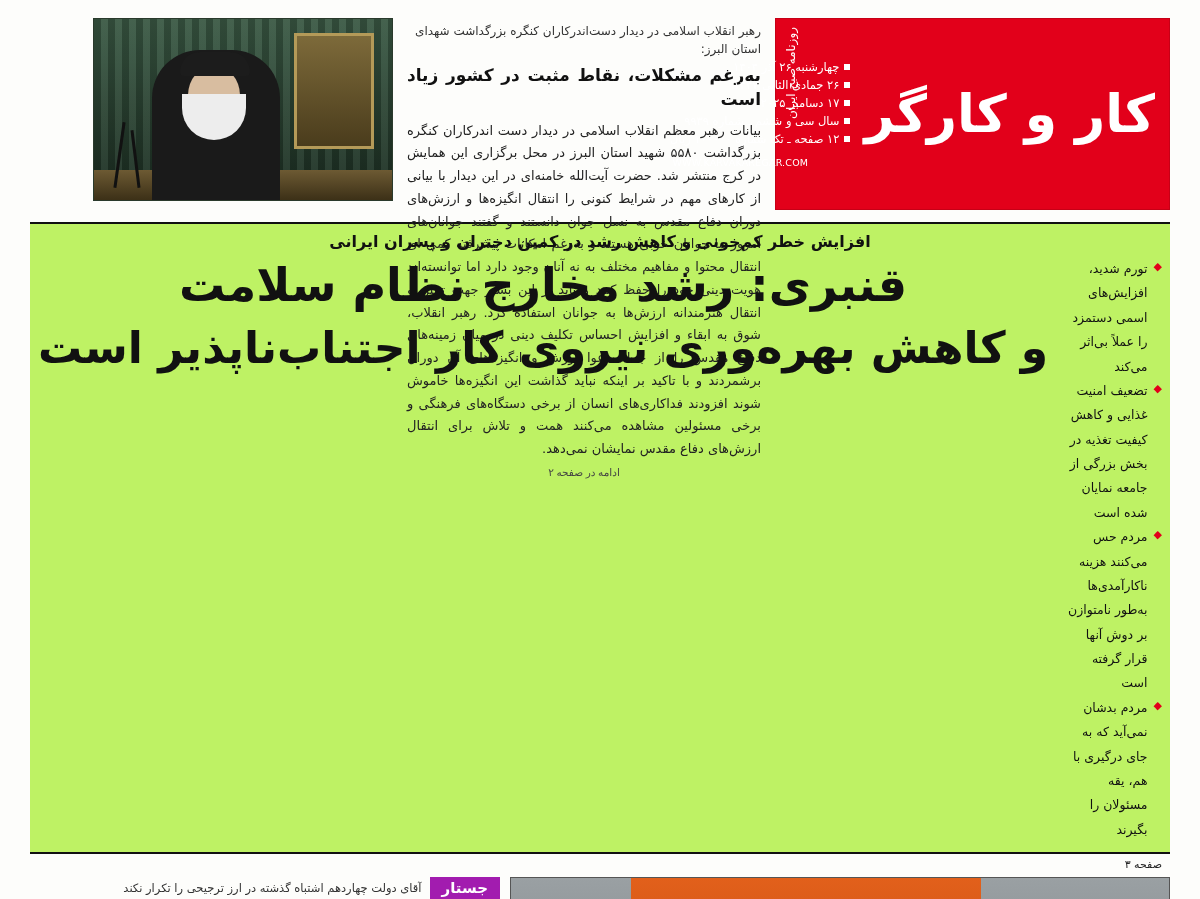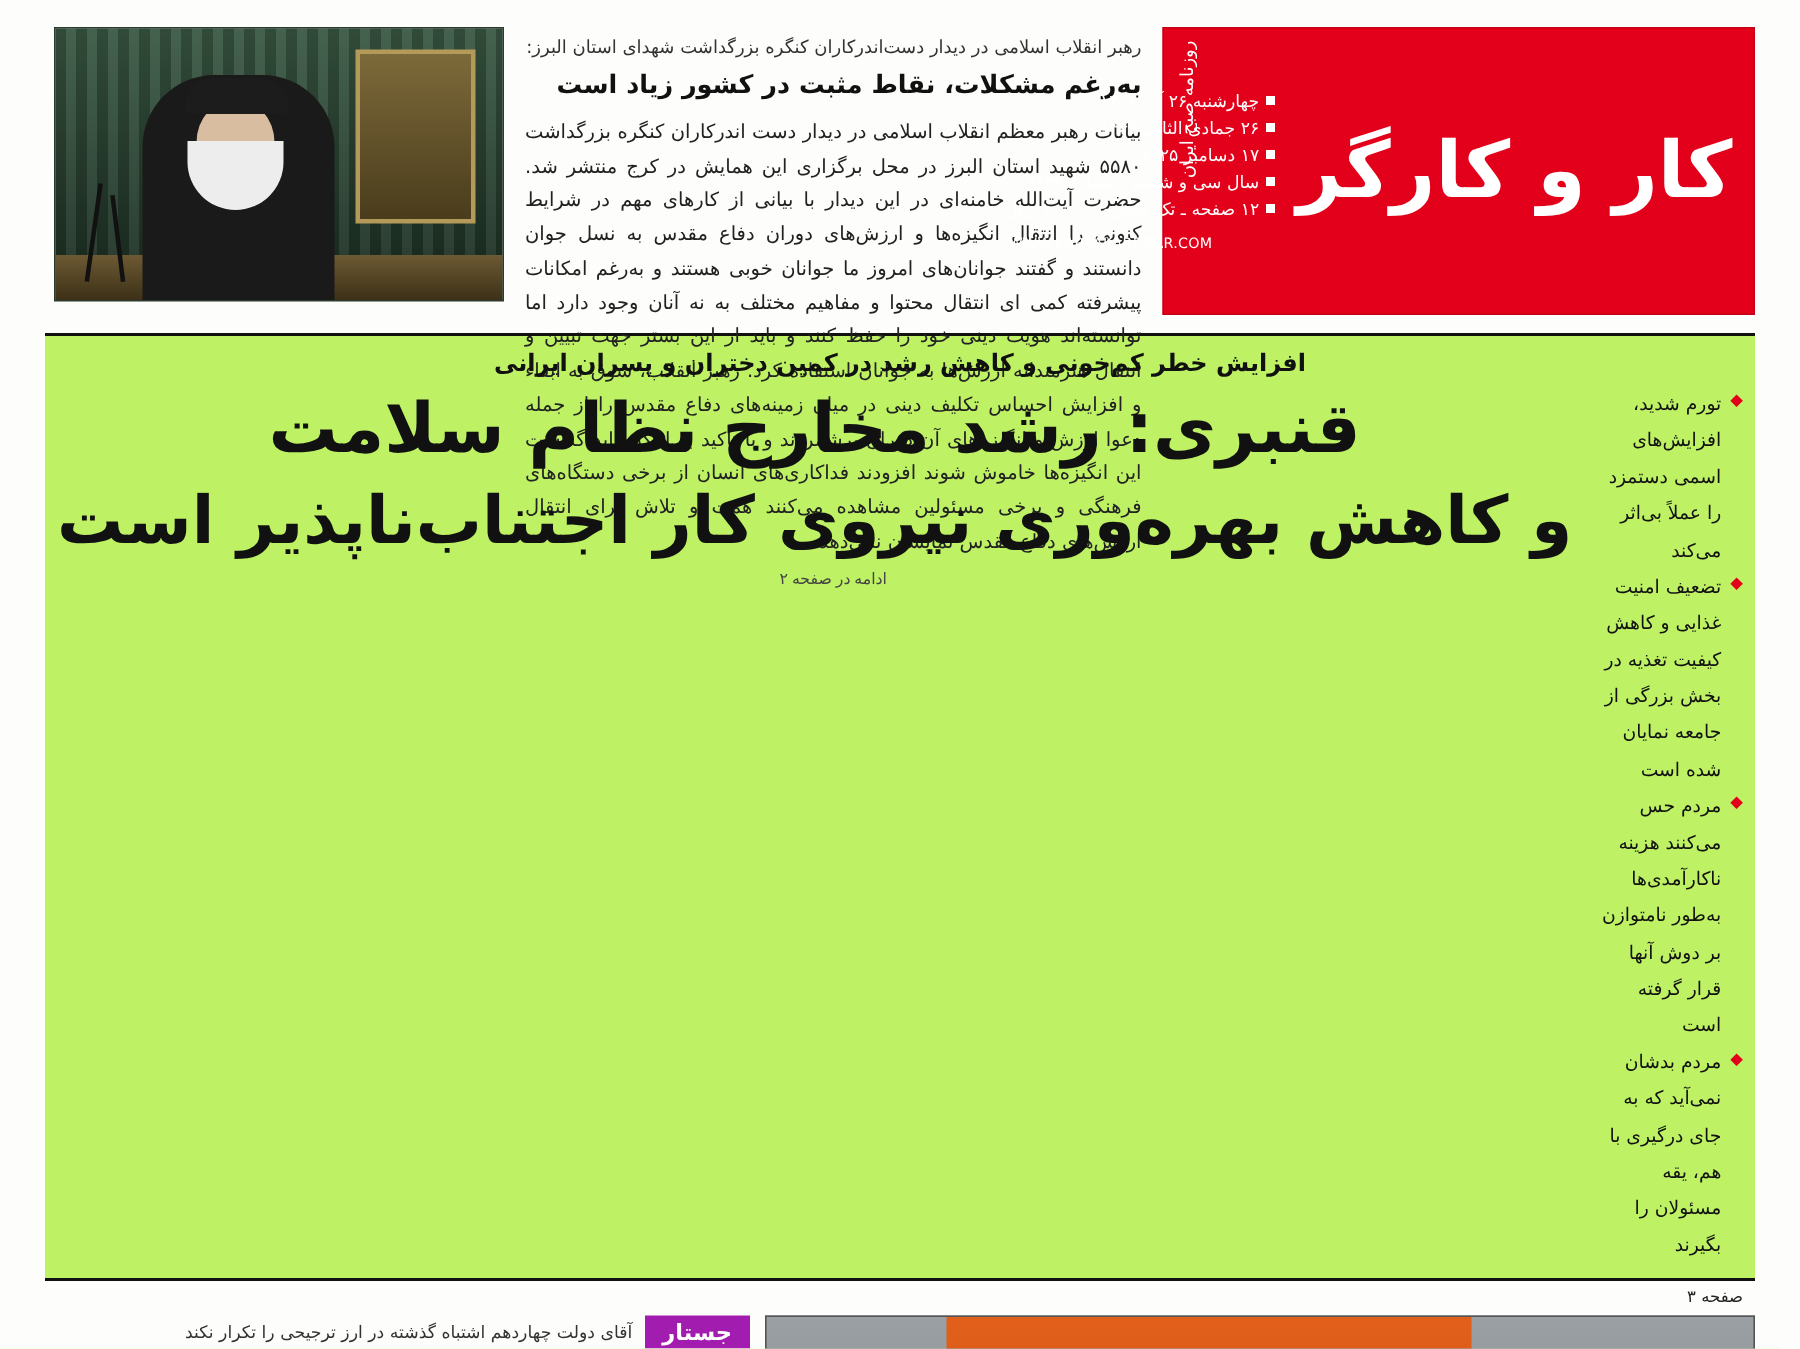--- a/index.html
+++ b/index.html
@@ -94,21 +94,21 @@
   }
   .masthead-url {
     font-size: 9.5px;
     direction: ltr;
     text-align: left;
     margin-top: 7px;
     letter-spacing: .2px;
   }
 
   .lead-text {
-    width: 439px;
+    width: 382px;
     padding: 4px 14px 4px 14px;
     direction: rtl;
     text-align: justify;
     box-sizing: border-box;
   }
   .kicker {
     font-size: 12px;
     color: #333;
     margin-bottom: 6px;
     line-height: 1.5;

